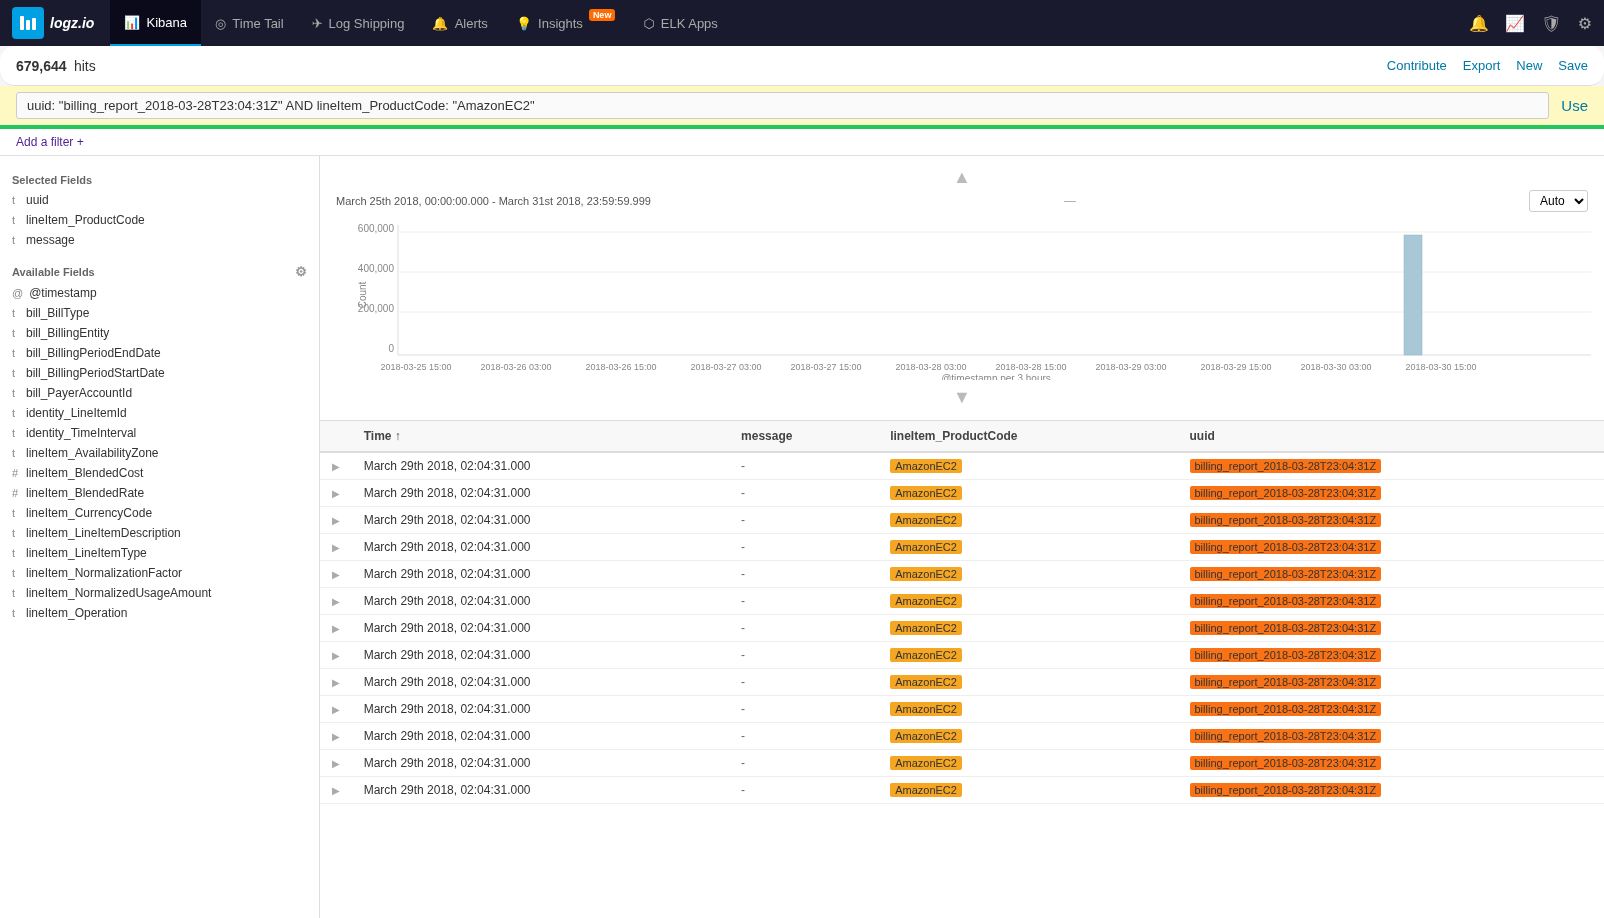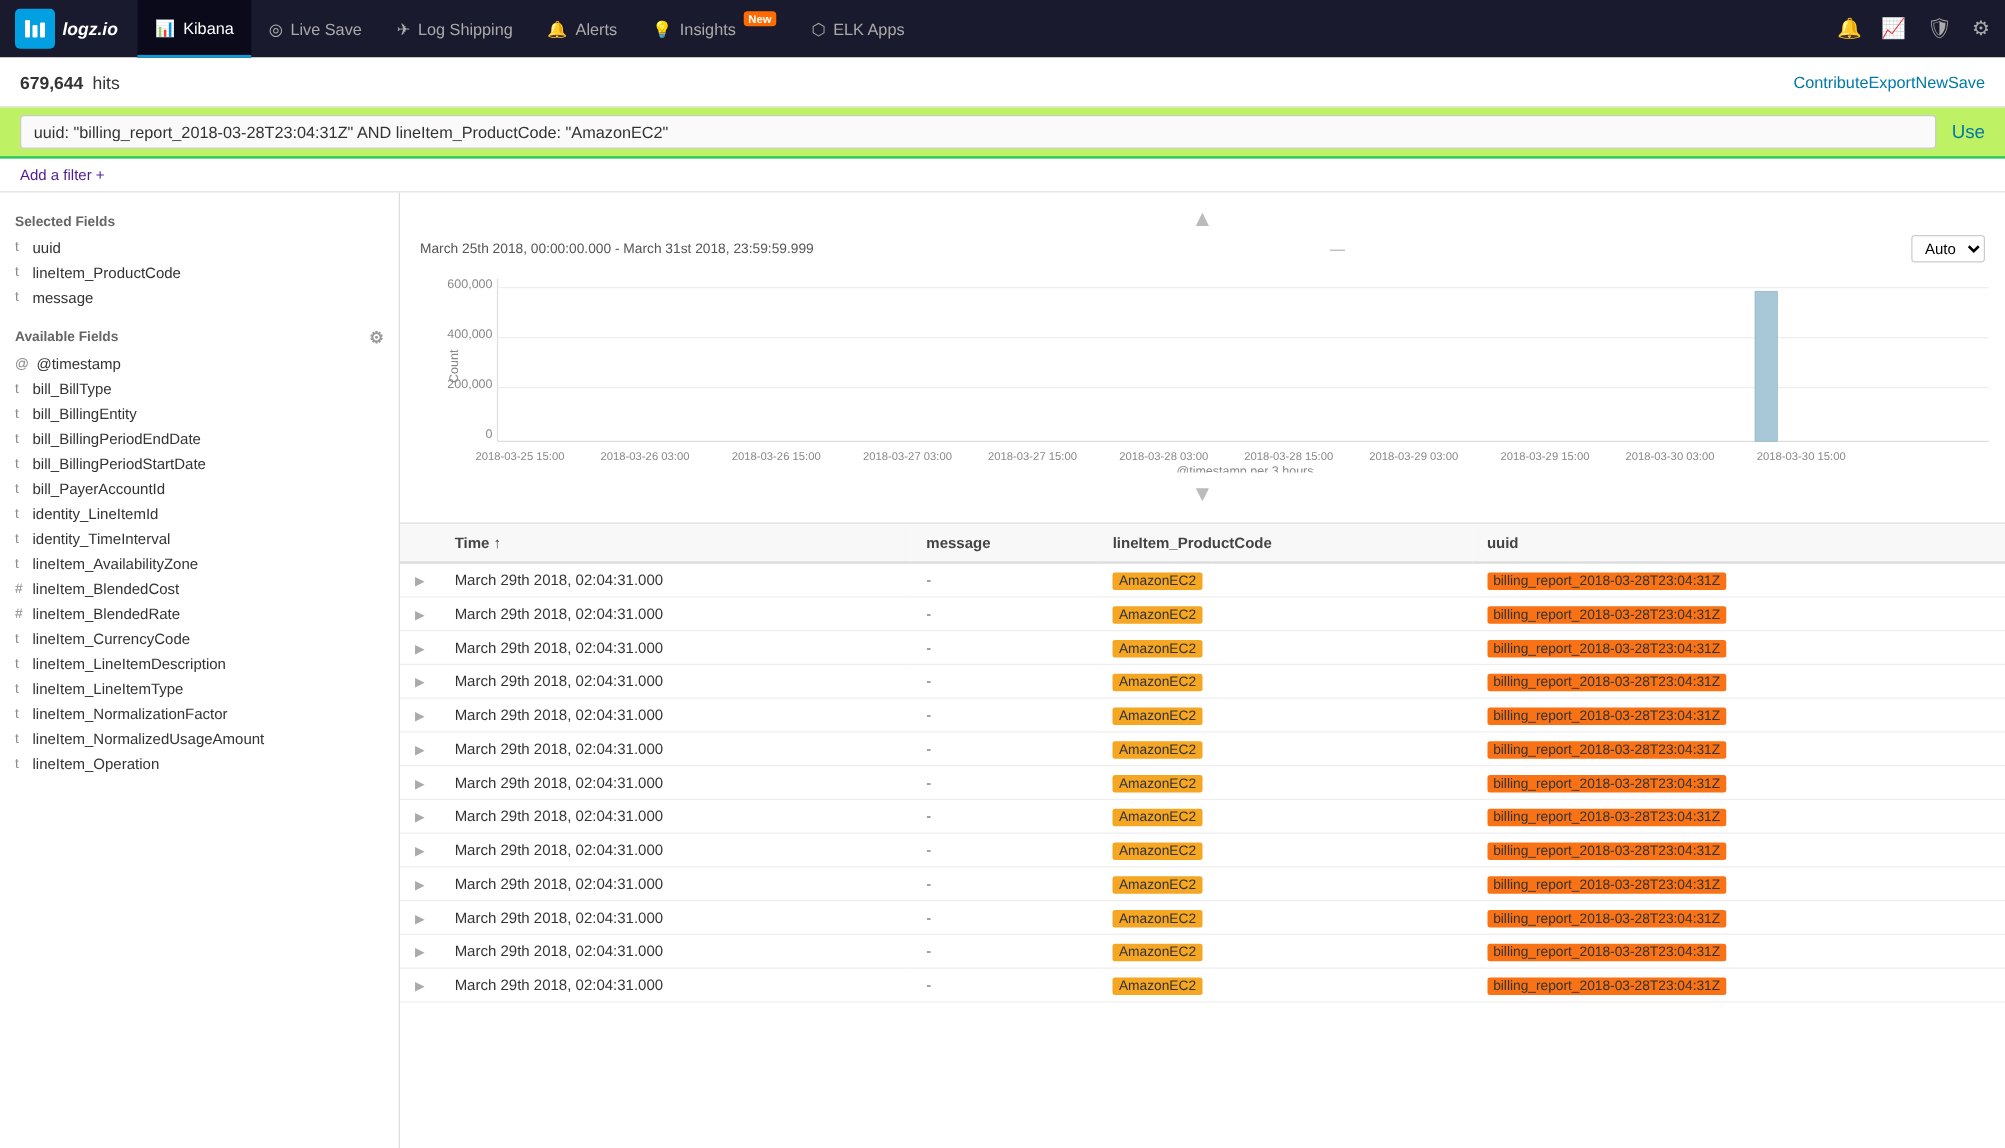--- a/index.html
+++ b/index.html
@@ -64,43 +64,45 @@
 
     
     .toolbar {
       display: flex;
       align-items: center;
       justify-content: space-between;
       background: white;
       border-bottom: 1px solid #ddd;
       padding: 8px 16px;
       height: 40px;
+      border-radius: 15px;
     }
     .hits-count {
       font-size: 14px;
       font-weight: 600;
       color: #333;
     }
     .toolbar-actions {
       display: flex;
       align-items: center;
+      gap: 16px;
     }
     .toolbar-btn {
       color: #0079a5;
       cursor: pointer;
       font-size: 13px;
       background: none;
       border: none;
       padding: 0;
     }
 
     
     .search-bar {
-      background: #bef264;
-      border-bottom: 2px solid #22c55e;
+      background: #fef9c3;
+      border-bottom: 4px solid #22c55e;
       padding: 6px 16px;
       display: flex;
       align-items: center;
     }
     .search-input {
       flex: 1;
       border: 1px solid #ccc;
       border-radius: 3px;
       padding: 5px 10px;
       font-size: 13px;
@@ -306,21 +308,21 @@
     </div>
     <span class="logo-text">logz.io</span>
   </div>
 
   <div class="nav-item active">
     <span>📊</span>
     <span>Kibana</span>
   </div>
   <div class="nav-item">
     <span>◎</span>
-    <span>Live Save</span>
+    <span>Time Tail</span>
   </div>
   <div class="nav-item">
     <span>✈</span>
     <span>Log Shipping</span>
   </div>
   <div class="nav-item">
     <span>🔔</span>
     <span>Alerts</span>
   </div>
   <div class="nav-item">

